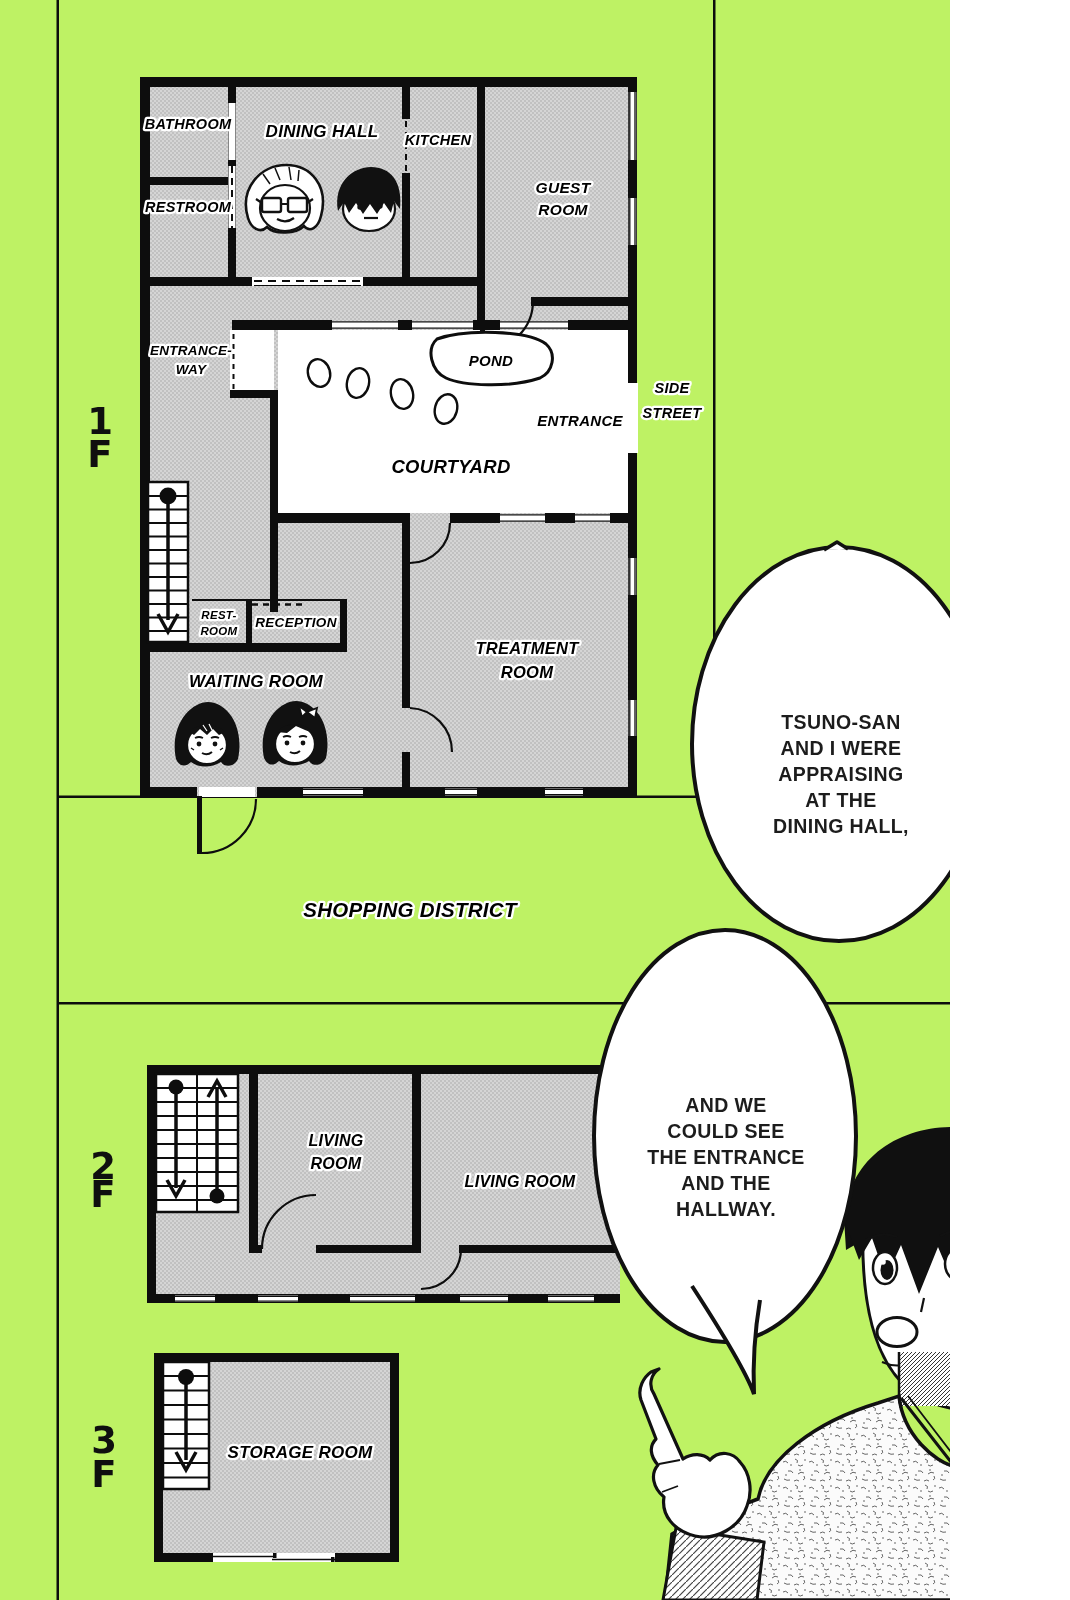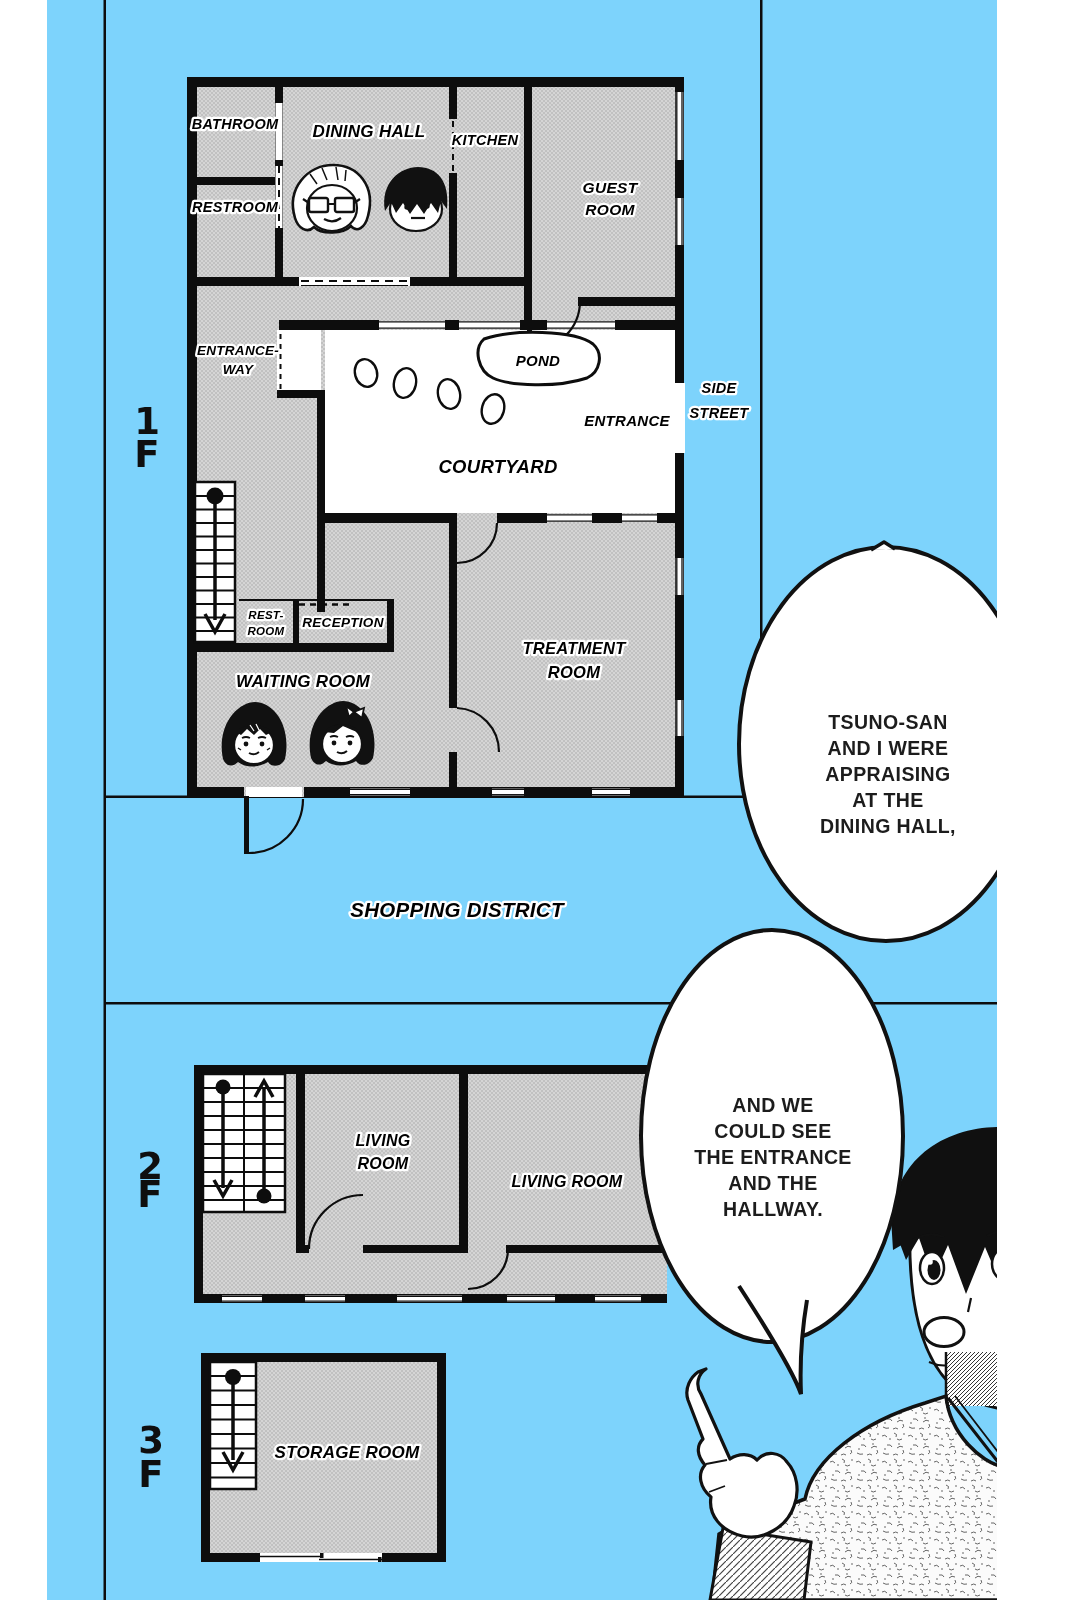--- a/index.html
+++ b/index.html
@@ -1,16 +1,16 @@
 <!DOCTYPE html>
 <html><head>
 <meta charset="utf-8">
 <style>
   html,body{margin:0;padding:0;background:#fff;}
-  .page{position:relative;width:950px;height:1600px;background:#7dd3fc;overflow:hidden;margin-left:47px;}
+  .page{position:relative;width:950px;height:1600px;background:#bef264;overflow:hidden;}
   svg{position:absolute;left:0;top:0;display:block;}
   
   .hl{paint-order:stroke;stroke:#fff;stroke-width:4.5px;stroke-linejoin:round;fill:#000;
       font-family:"Liberation Sans",sans-serif;font-weight:700;font-style:italic;
       text-anchor:middle;letter-spacing:.3px;}
   
   .bt{fill:#1c1c1c;font-family:"Liberation Sans",sans-serif;font-weight:700;
       font-size:19.5px;text-anchor:middle;letter-spacing:.4px;}
   
   .fn{fill:#0f0f0f;font-family:"DejaVu Sans",sans-serif;font-weight:700;

